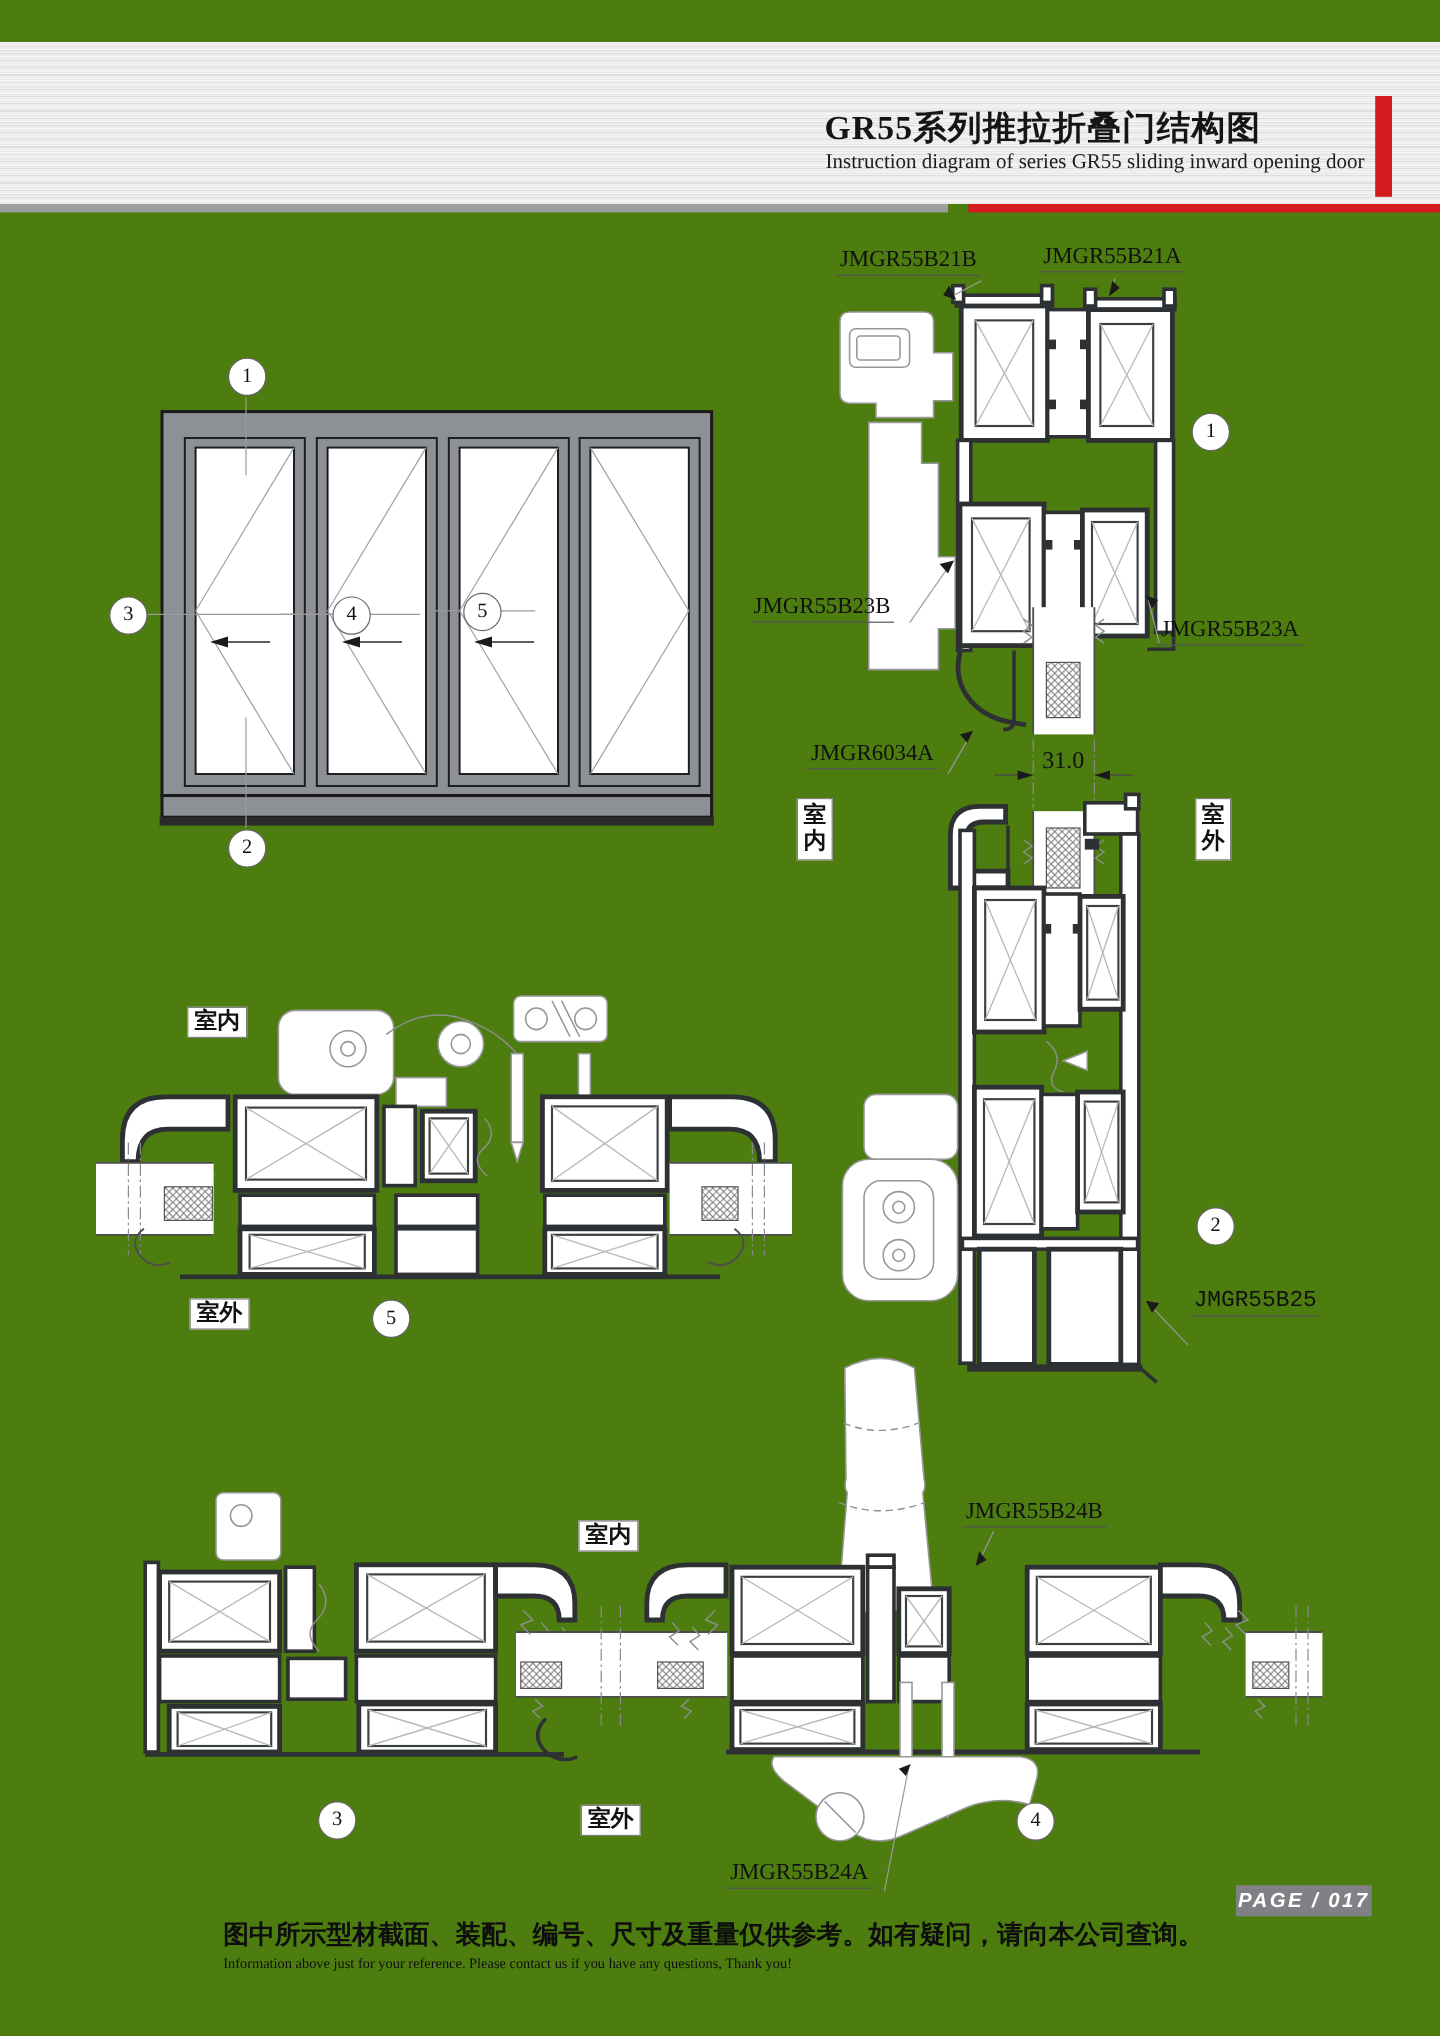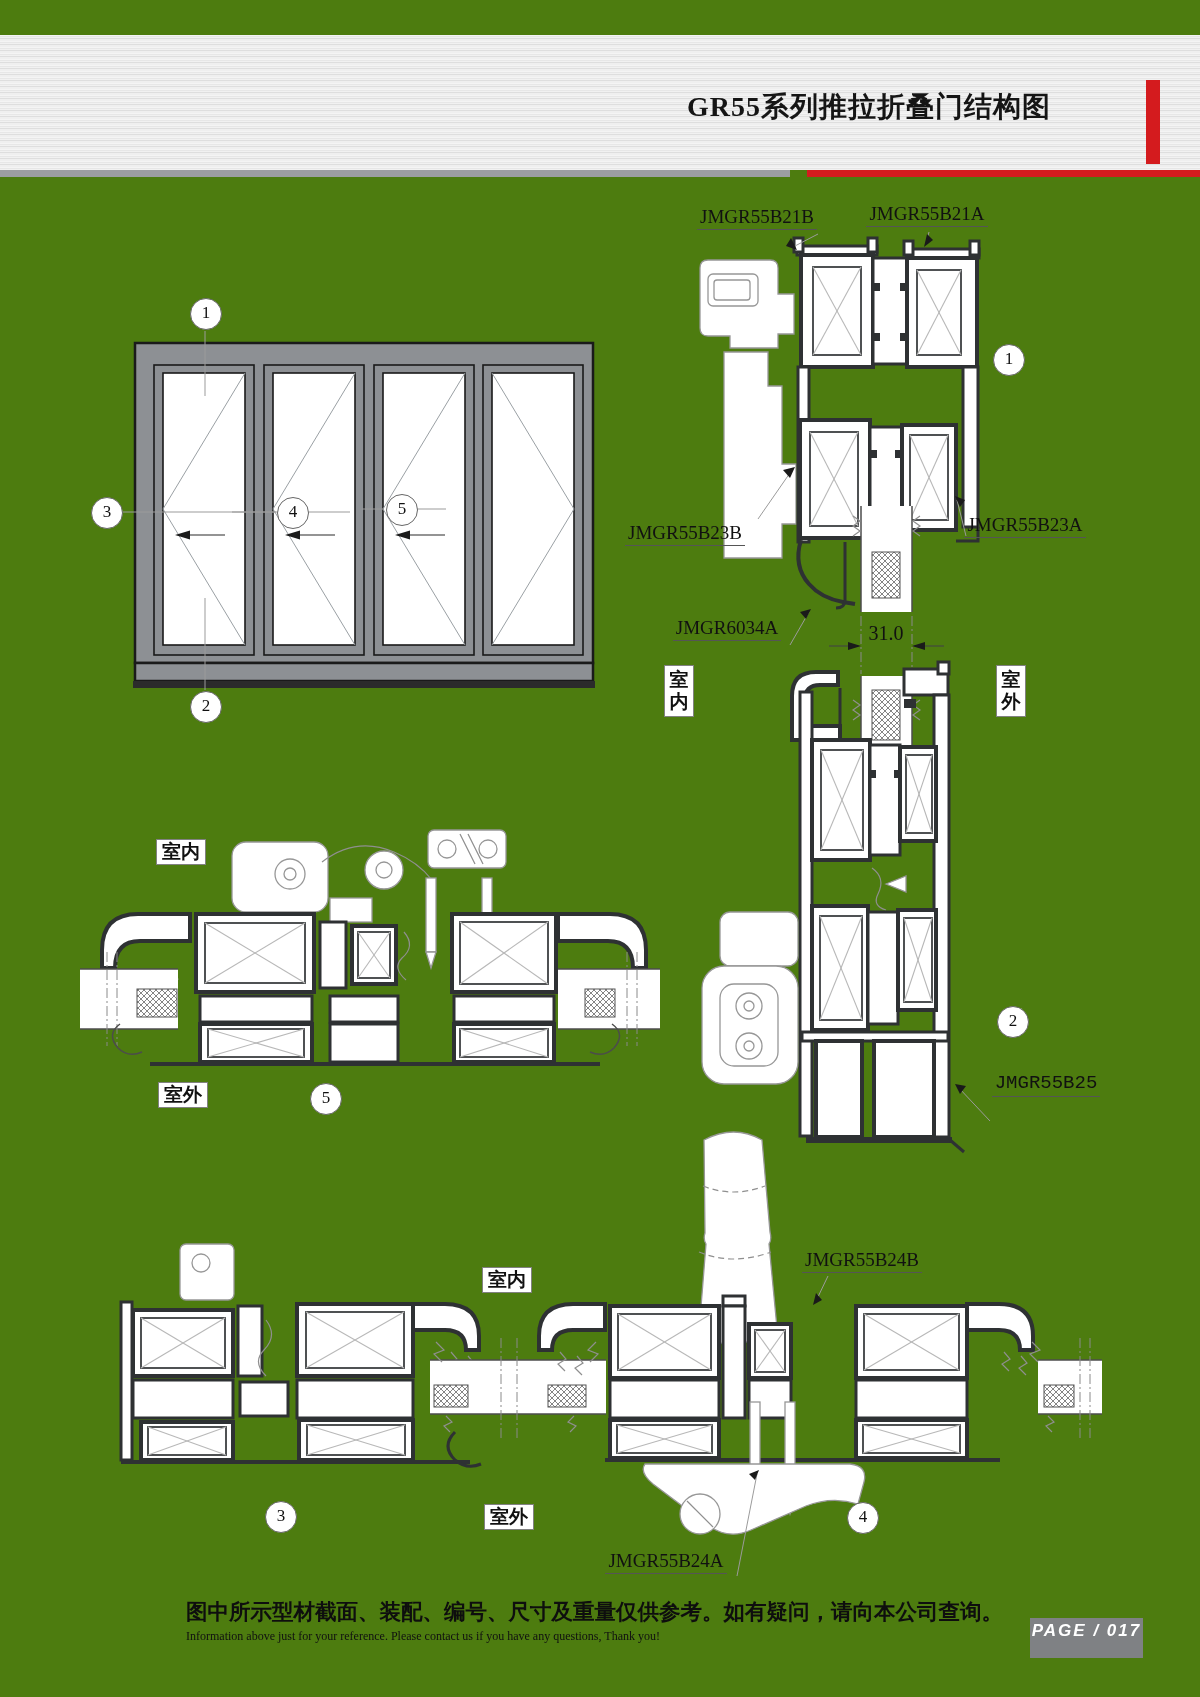--- a/index.html
+++ b/index.html
@@ -43,32 +43,33 @@
            text-align:center;line-height:28px;font-size:17px;background:#fff;}
   .hbox{position:absolute;border:1px solid #818181;background:#fff;padding:1px 5px;
         font-size:19px;line-height:22px;font-family:"Liberation Sans",sans-serif;font-weight:600;}
   .vbox{position:absolute;border:1px solid #818181;background:#fff;width:24px;padding:3px 2px;
         font-size:19px;line-height:22px;text-align:center;word-break:break-all;
         font-family:"Liberation Sans",sans-serif;font-weight:600;}
   
   .note-cn{position:absolute;left:186px;top:1597px;font-size:21.5px;font-weight:600;
            font-family:"Liberation Sans",sans-serif;color:#0e0e0e;}
   .note-en{position:absolute;left:186px;top:1629px;font-size:12px;color:#101010;}
-  .page-badge{position:absolute;left:1030px;top:1618px;width:113px;height:40px;background:#7f8184;
+  .page-badge{position:absolute;left:1030px;top:1571px;width:113px;height:26px;background:#7f8184;
               color:#fff;font-family:"Liberation Sans",sans-serif;font-weight:bold;font-style:italic;
               font-size:17px;text-align:center;line-height:26px;letter-spacing:2px;}
 </style>
 </head>
 <body>
 
 <div class="page">
 
   <div class="band"></div>
   <div class="red-accent"></div>
   <div class="title-cn">GR55系列推拉折叠门结构图</div>
+  <div class="title-en">Instruction diagram of series GR55 sliding inward opening door</div>
   <div class="rule-gray"></div>
   <div class="rule-red"></div>
 
   <svg class="layer" width="1200" height="1697" viewBox="0 0 1200 1697">
     <defs>
       <pattern id="hh" width="6" height="6" patternUnits="userSpaceOnUse">
         <path d="M0,6 L6,0 M0,0 L6,6" stroke="#777" stroke-width="0.9" fill="none"></path>
       </pattern>
     </defs>
 
@@ -419,21 +420,21 @@
         <polygon class="tip" points="955,1084 966,1086 960,1094"></polygon>
       <line class="cl" x1="828" y1="1276" x2="816" y2="1301"></line>
         <polygon class="tip" points="813,1305 822,1300 816,1293"></polygon>
       <line class="cl" x1="737" y1="1576" x2="757" y2="1474"></line>
         <polygon class="tip" points="759,1470 749,1474 755,1480"></polygon>
     </g>
   </svg>
 
   <div class="plabel" style="left:692px;top:206px;width:130px;"><span>JMGR55B21B</span></div>
   <div class="plabel" style="left:862px;top:203px;width:130px;"><span>JMGR55B21A</span></div>
-  <div class="plabel" style="left:620px;top:522px;width:130px;font-family:Liberation Serif, serif;"><span>JMGR55B23B</span></div>
+  <div class="plabel" style="left:620px;top:495px;width:130px;font-family:Liberation Serif, serif;"><span>JMGR55B23B</span></div>
   <div class="plabel" style="left:960px;top:514px;width:130px;"><span>JMGR55B23A</span></div>
   <div class="plabel" style="left:662px;top:617px;width:130px;"><span>JMGR6034A</span></div>
   <div class="plabel" style="left:986px;top:1072px;width:120px;font-family:Liberation Mono, monospace;"><span>JMGR55B25</span></div>
   <div class="plabel" style="left:797px;top:1249px;width:130px;"><span>JMGR55B24B</span></div>
   <div class="plabel" style="left:596px;top:1550px;width:140px;text-align:center;"><span>JMGR55B24A</span></div>
 
   <div class="callout" style="left:190px;top:298px;">1</div>
   <div class="callout" style="left:190px;top:691px;">2</div>
   <div class="callout" style="left:91px;top:497px;">3</div>
   <div class="callout" style="left:277px;top:497px;">4</div>

